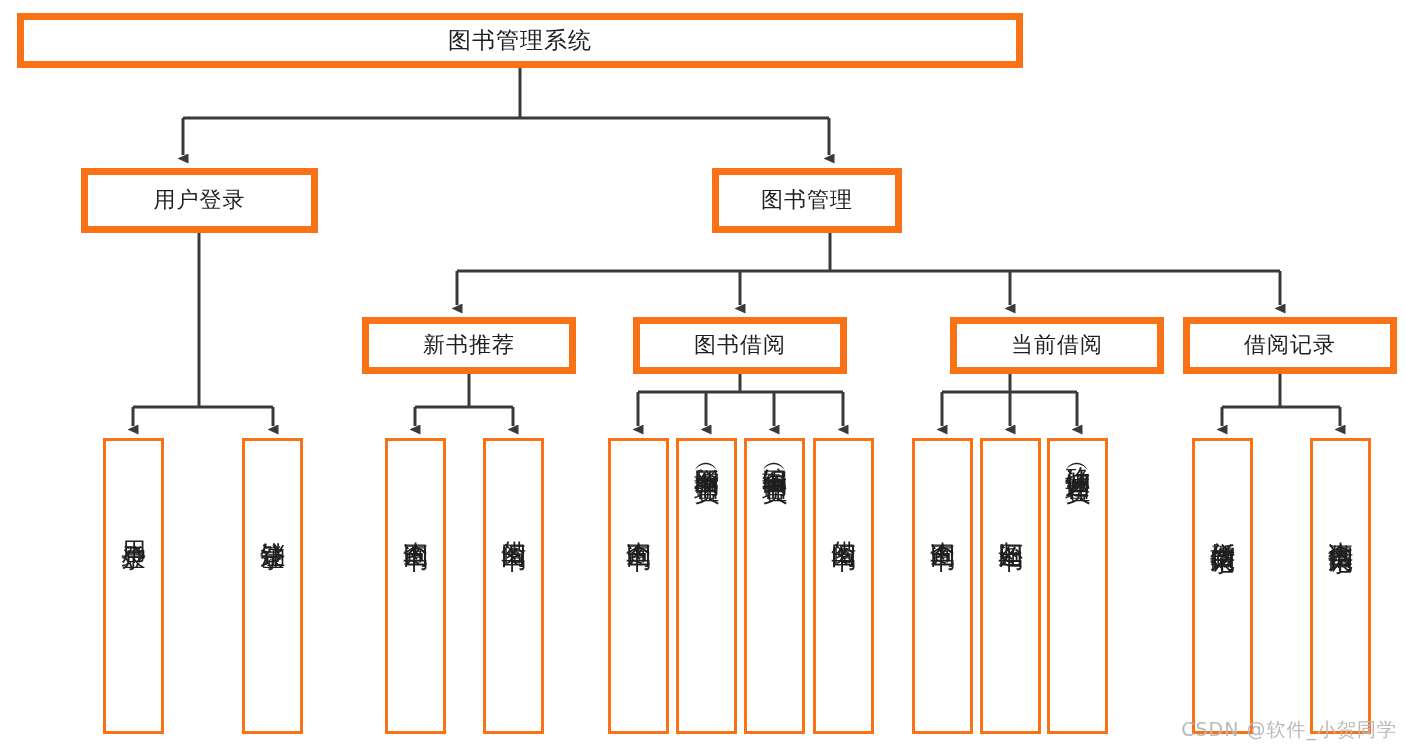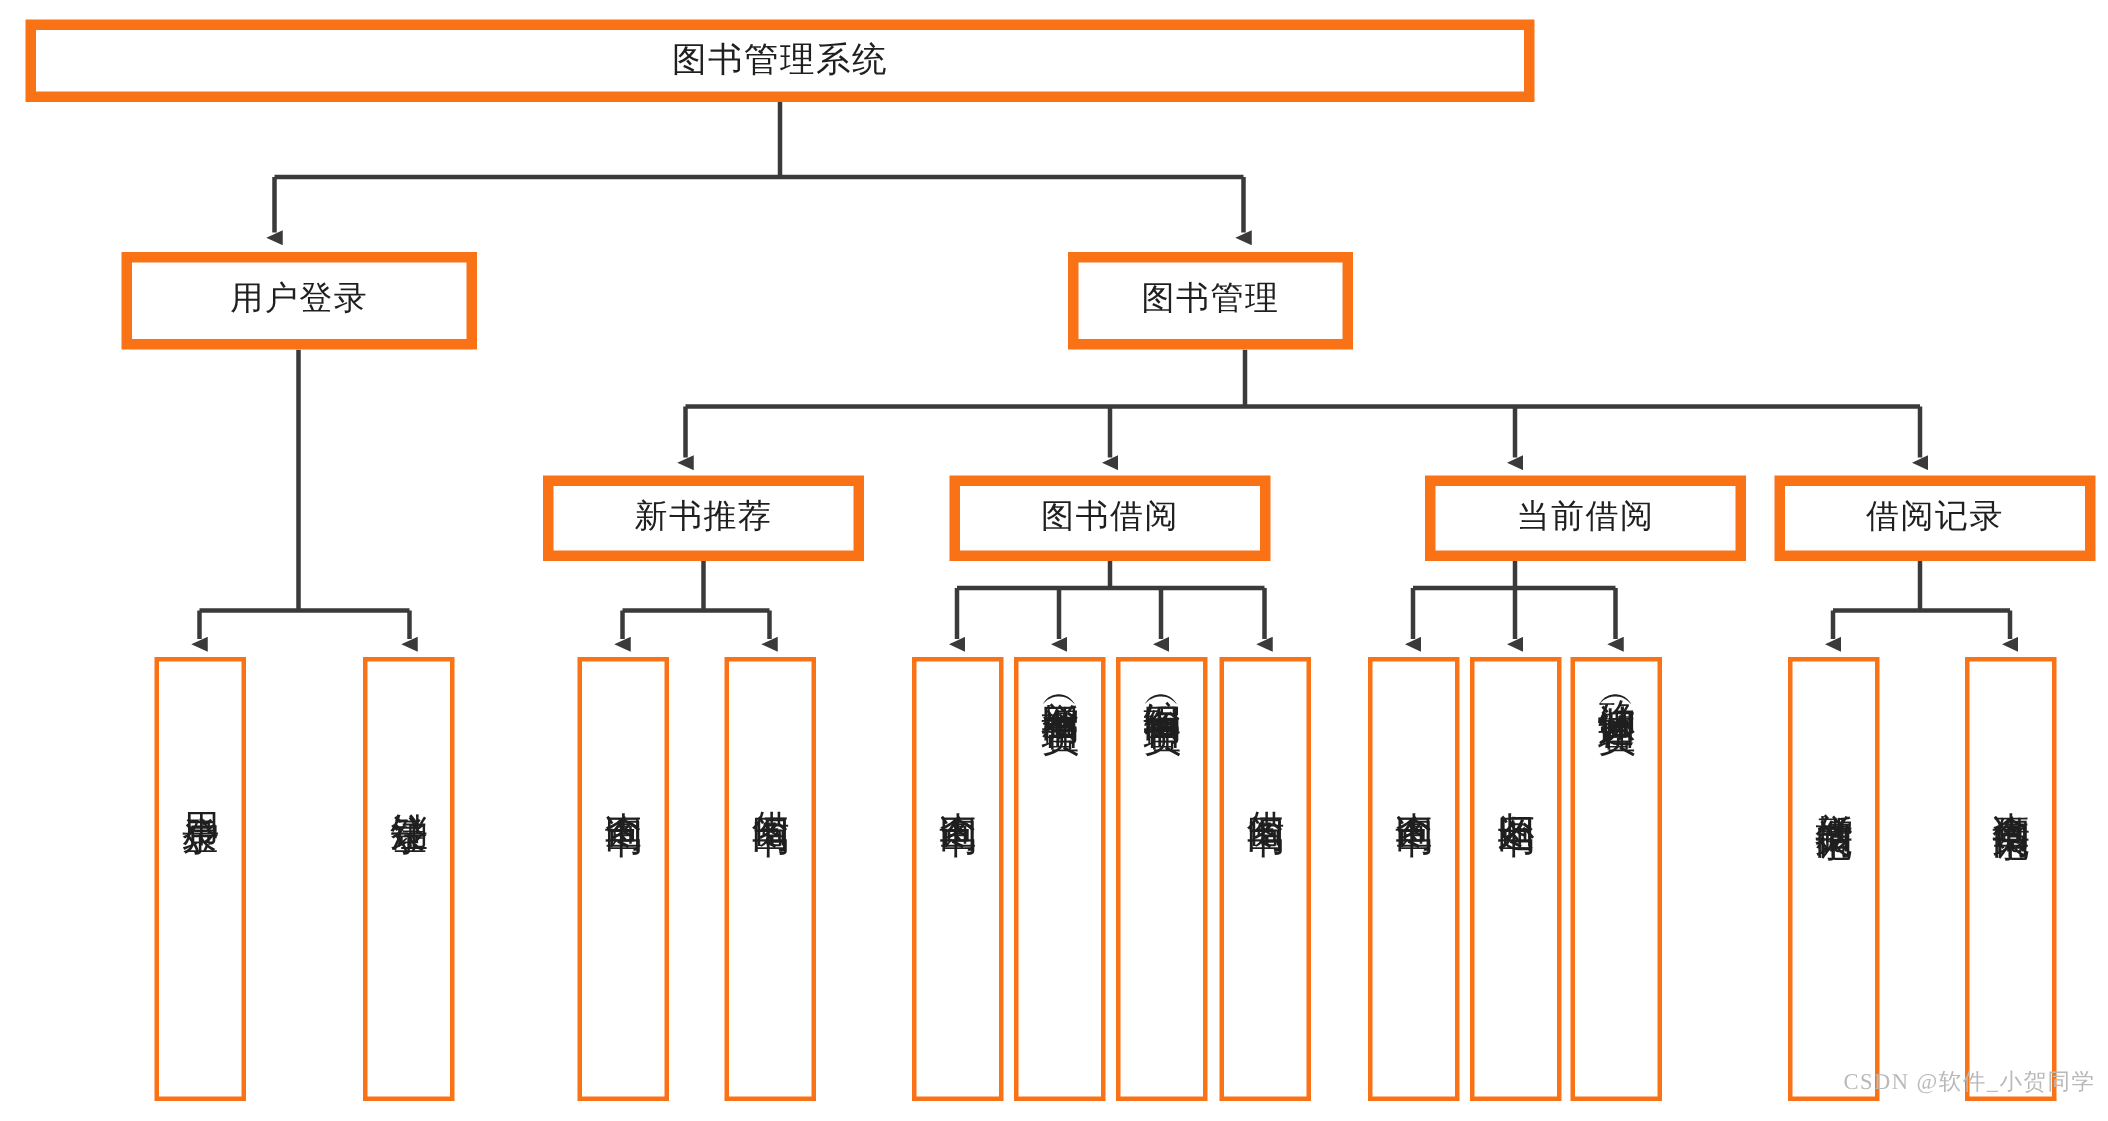--- a/index.html
+++ b/index.html
@@ -57,27 +57,26 @@
   .node.root .label{font-size:23px;}
   svg#wires{
     position:absolute;
     left:0; top:0;
     width:1405px; height:747px;
     pointer-events:none;
   }
   #watermark{
     position:absolute;
     right:8px;
-    bottom:16px;
-    font-size:15px;
+    bottom:4px;
+    font-size:19px;
     color:#b9b9b9;
     letter-spacing:1px;
     white-space:nowrap;
     user-select:none;
-    font-family:Liberation Serif, serif;
   }
 </style>
 </head>
 <body>
 
 <div id="canvas">
 
   <svg id="wires" viewBox="0 0 1405 747" xmlns="http://www.w3.org/2000/svg">
     <defs>
       <marker id="arrow" markerWidth="10" markerHeight="11" refX="1.5" refY="5.5" orient="auto" markerUnits="userSpaceOnUse">

